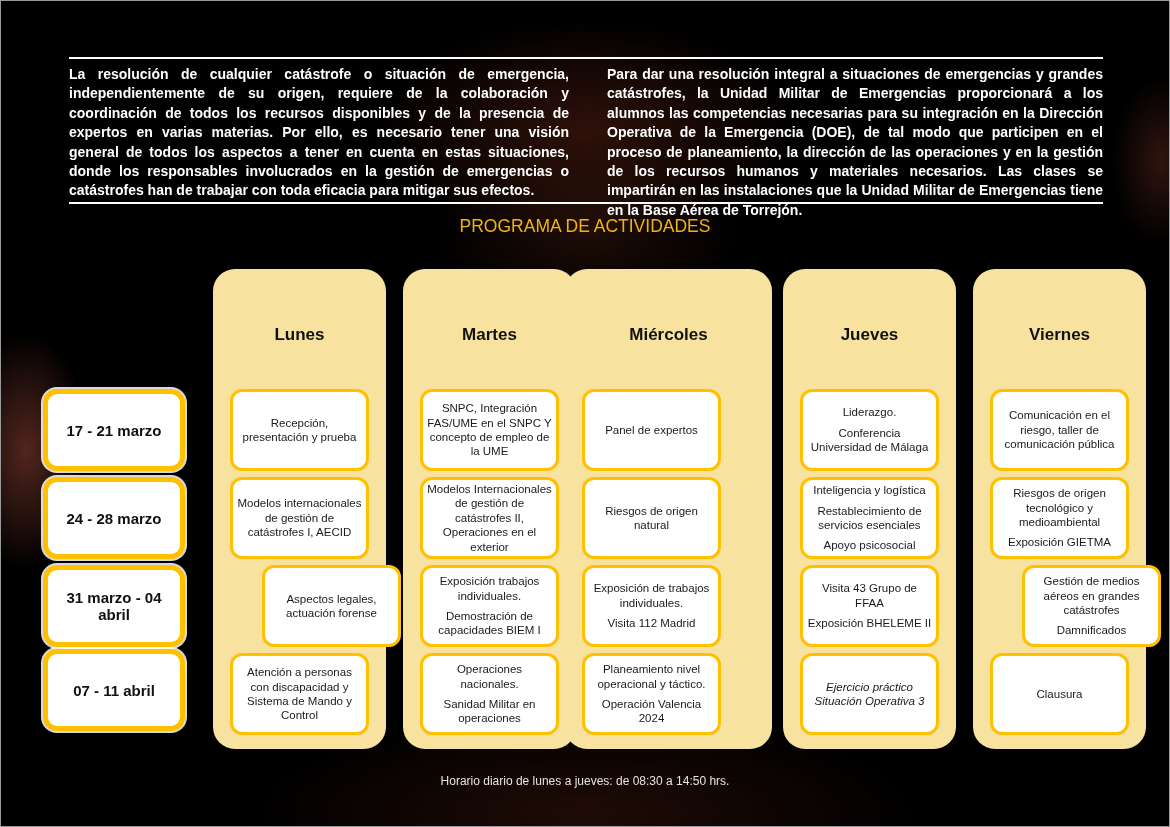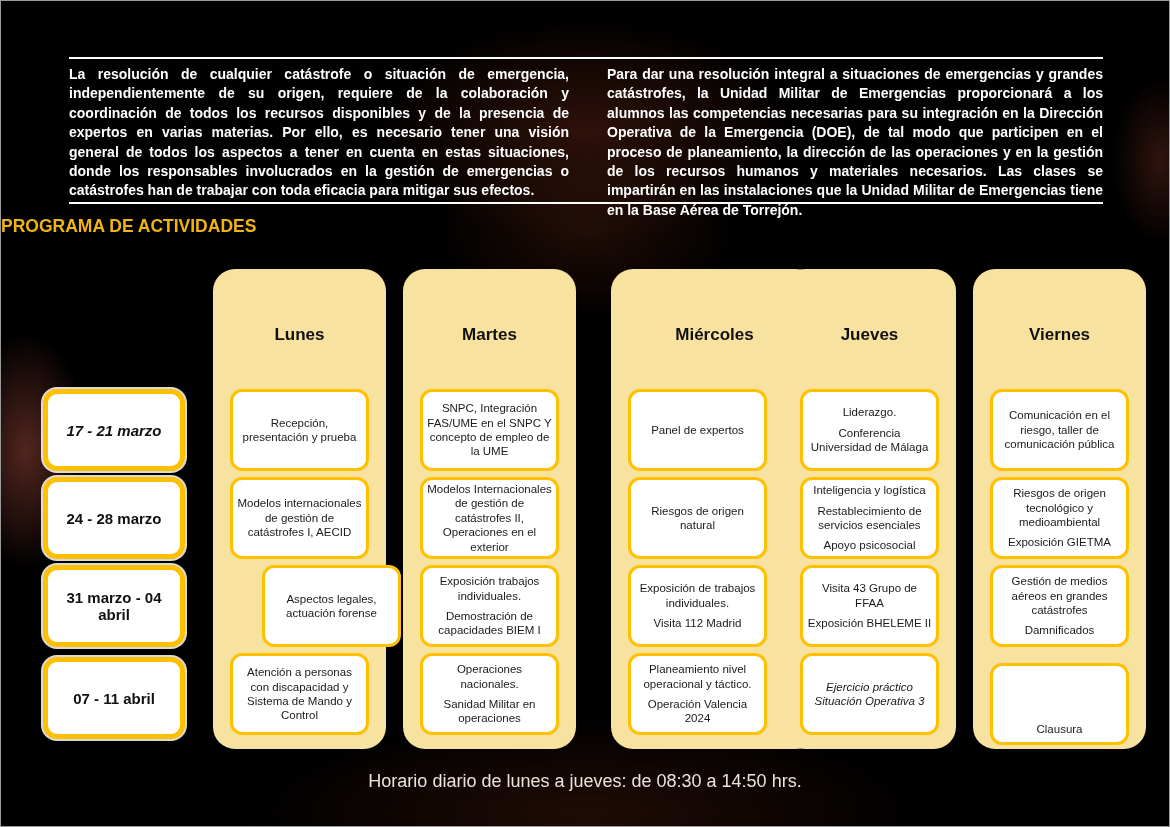--- a/index.html
+++ b/index.html
@@ -36,21 +36,22 @@
     margin:0;
     color:#ffffff;
     font-size:14px;line-height:19.4px;
     font-weight:bold;
     text-align:justify;
   }
   .intro-left{left:68px;width:500px;}
   .intro-right{left:606px;width:496px;}
   .section-heading{
     position:absolute;left:0;top:215px;width:100%;
-    font-size:17.5px;font-weight:bold;
+    text-align:center;
+    font-size:17.5px;font-weight:normal;
     color:#F0B412;
     margin:0;
   }
   .grid{position:absolute;left:0;top:268px;width:1170px;height:480px;}
   .week-box{
     position:absolute;left:42px;width:142px;height:82px;
     box-sizing:border-box;
     background:#ffffff;
     border:5px solid #FFC000;
     border-radius:14px;
@@ -79,38 +80,38 @@
     display:flex;flex-direction:column;align-items:center;justify-content:center;
     text-align:center;
     font-size:11.5px;line-height:1.25;color:#1a1a1a;
     padding:3px 4px;
   }
   .cell p{margin:3px 0;}
   .footer{
     position:absolute;left:0;top:771px;width:100%;
     text-align:center;
     color:#EAE4DA;
-    font-size:18px;line-height:18px;
+    font-size:12px;line-height:18px;
   }
 </style>
 </head>
 <body>
 
 <div class="page">
   <div class="rule rule-top"></div>
   <p class="intro intro-left">La resolución de cualquier catástrofe o situación de emergencia, independientemente de su origen, requiere de la colaboración y coordinación de todos los recursos disponibles y de la presencia de expertos en varias materias. Por ello, es necesario tener una visión general de todos los aspectos a tener en cuenta en estas situaciones, donde los responsables involucrados en la gestión de emergencias o catástrofes han de trabajar con toda eficacia para mitigar sus efectos.</p>
   <p class="intro intro-right">Para dar una resolución integral a situaciones de emergencias y grandes catástrofes, la Unidad Militar de Emergencias proporcionará a los alumnos las competencias necesarias para su integración en la Dirección Operativa de la Emergencia (DOE), de tal modo que participen en el proceso de planeamiento, la dirección de las operaciones y en la gestión de los recursos humanos y materiales necesarios. Las clases se impartirán en las instalaciones que la Unidad Militar de Emergencias tiene en la Base Aérea de Torrejón.</p>
   <div class="rule rule-bottom"></div>
   <h2 class="section-heading">PROGRAMA DE ACTIVIDADES</h2>
 
   <div class="grid" id="grid">
-      <div class="week-box" style="top: 120px; font-style: italic;">17 - 21 marzo</div>
+      <div class="week-box" style="top: 120px;">17 - 21 marzo</div>
       <div class="week-box" style="top: 208px;">24 - 28 marzo</div>
       <div class="week-box" style="top: 296px;">31 marzo - 04 abril</div>
-      <div class="week-box" style="top: 388px;">07 - 11 abril</div>
+      <div class="week-box" style="top: 380px;">07 - 11 abril</div>
       <div class="day-col" style="left: 212px;">
         <div class="day-head">Lunes</div>
         <div class="cell" style="top: 120px;">
           <p>Recepción, presentación y prueba</p>
         </div>
         <div class="cell" style="top: 208px;">
           <p>Modelos internacionales de gestión de catástrofes I, AECID</p>
         </div>
         <div class="cell" style="top: 296px; margin-left: 32px;">
           <p>Aspectos legales, actuación forense</p>
@@ -129,21 +130,21 @@
         </div>
         <div class="cell" style="top: 296px;">
           <p>Exposición trabajos individuales.</p>
           <p>Demostración de capacidades BIEM I</p>
         </div>
         <div class="cell" style="top: 384px;">
           <p>Operaciones nacionales.</p>
           <p>Sanidad Militar en operaciones</p>
         </div>
       </div>
-      <div class="day-col" style="left: 610px; padding-left: 34px;">
+      <div class="day-col" style="left: 564px; padding-left: 34px;">
         <div class="day-head">Miércoles</div>
         <div class="cell" style="top: 120px;">
           <p>Panel de expertos</p>
         </div>
         <div class="cell" style="top: 208px;">
           <p>Riesgos de origen natural</p>
         </div>
         <div class="cell" style="top: 296px;">
           <p>Exposición de trabajos individuales.</p>
           <p>Visita 112 Madrid</p>
@@ -174,25 +175,25 @@
       </div>
       <div class="day-col" style="left: 972px;">
         <div class="day-head">Viernes</div>
         <div class="cell" style="top: 120px;">
           <p>Comunicación en el riesgo, taller de comunicación pública</p>
         </div>
         <div class="cell" style="top: 208px;">
           <p>Riesgos de origen tecnológico y medioambiental</p>
           <p>Exposición GIETMA</p>
         </div>
-        <div class="cell" style="top: 296px;">
+        <div class="cell" style="top: 296px; margin-left: 32px;">
           <p>Gestión de medios aéreos en grandes catástrofes</p>
           <p>Damnificados</p>
         </div>
-        <div class="cell" style="top: 394px; justify-content: flex-end;">
+        <div class="cell" style="top: 384px;">
           <p>Clausura</p>
         </div>
       </div>
     </div>
 
   <div class="footer">
     <div>Horario diario de lunes a jueves: de 08:30 a 14:50 hrs.</div>
   </div>
 </div>
 

